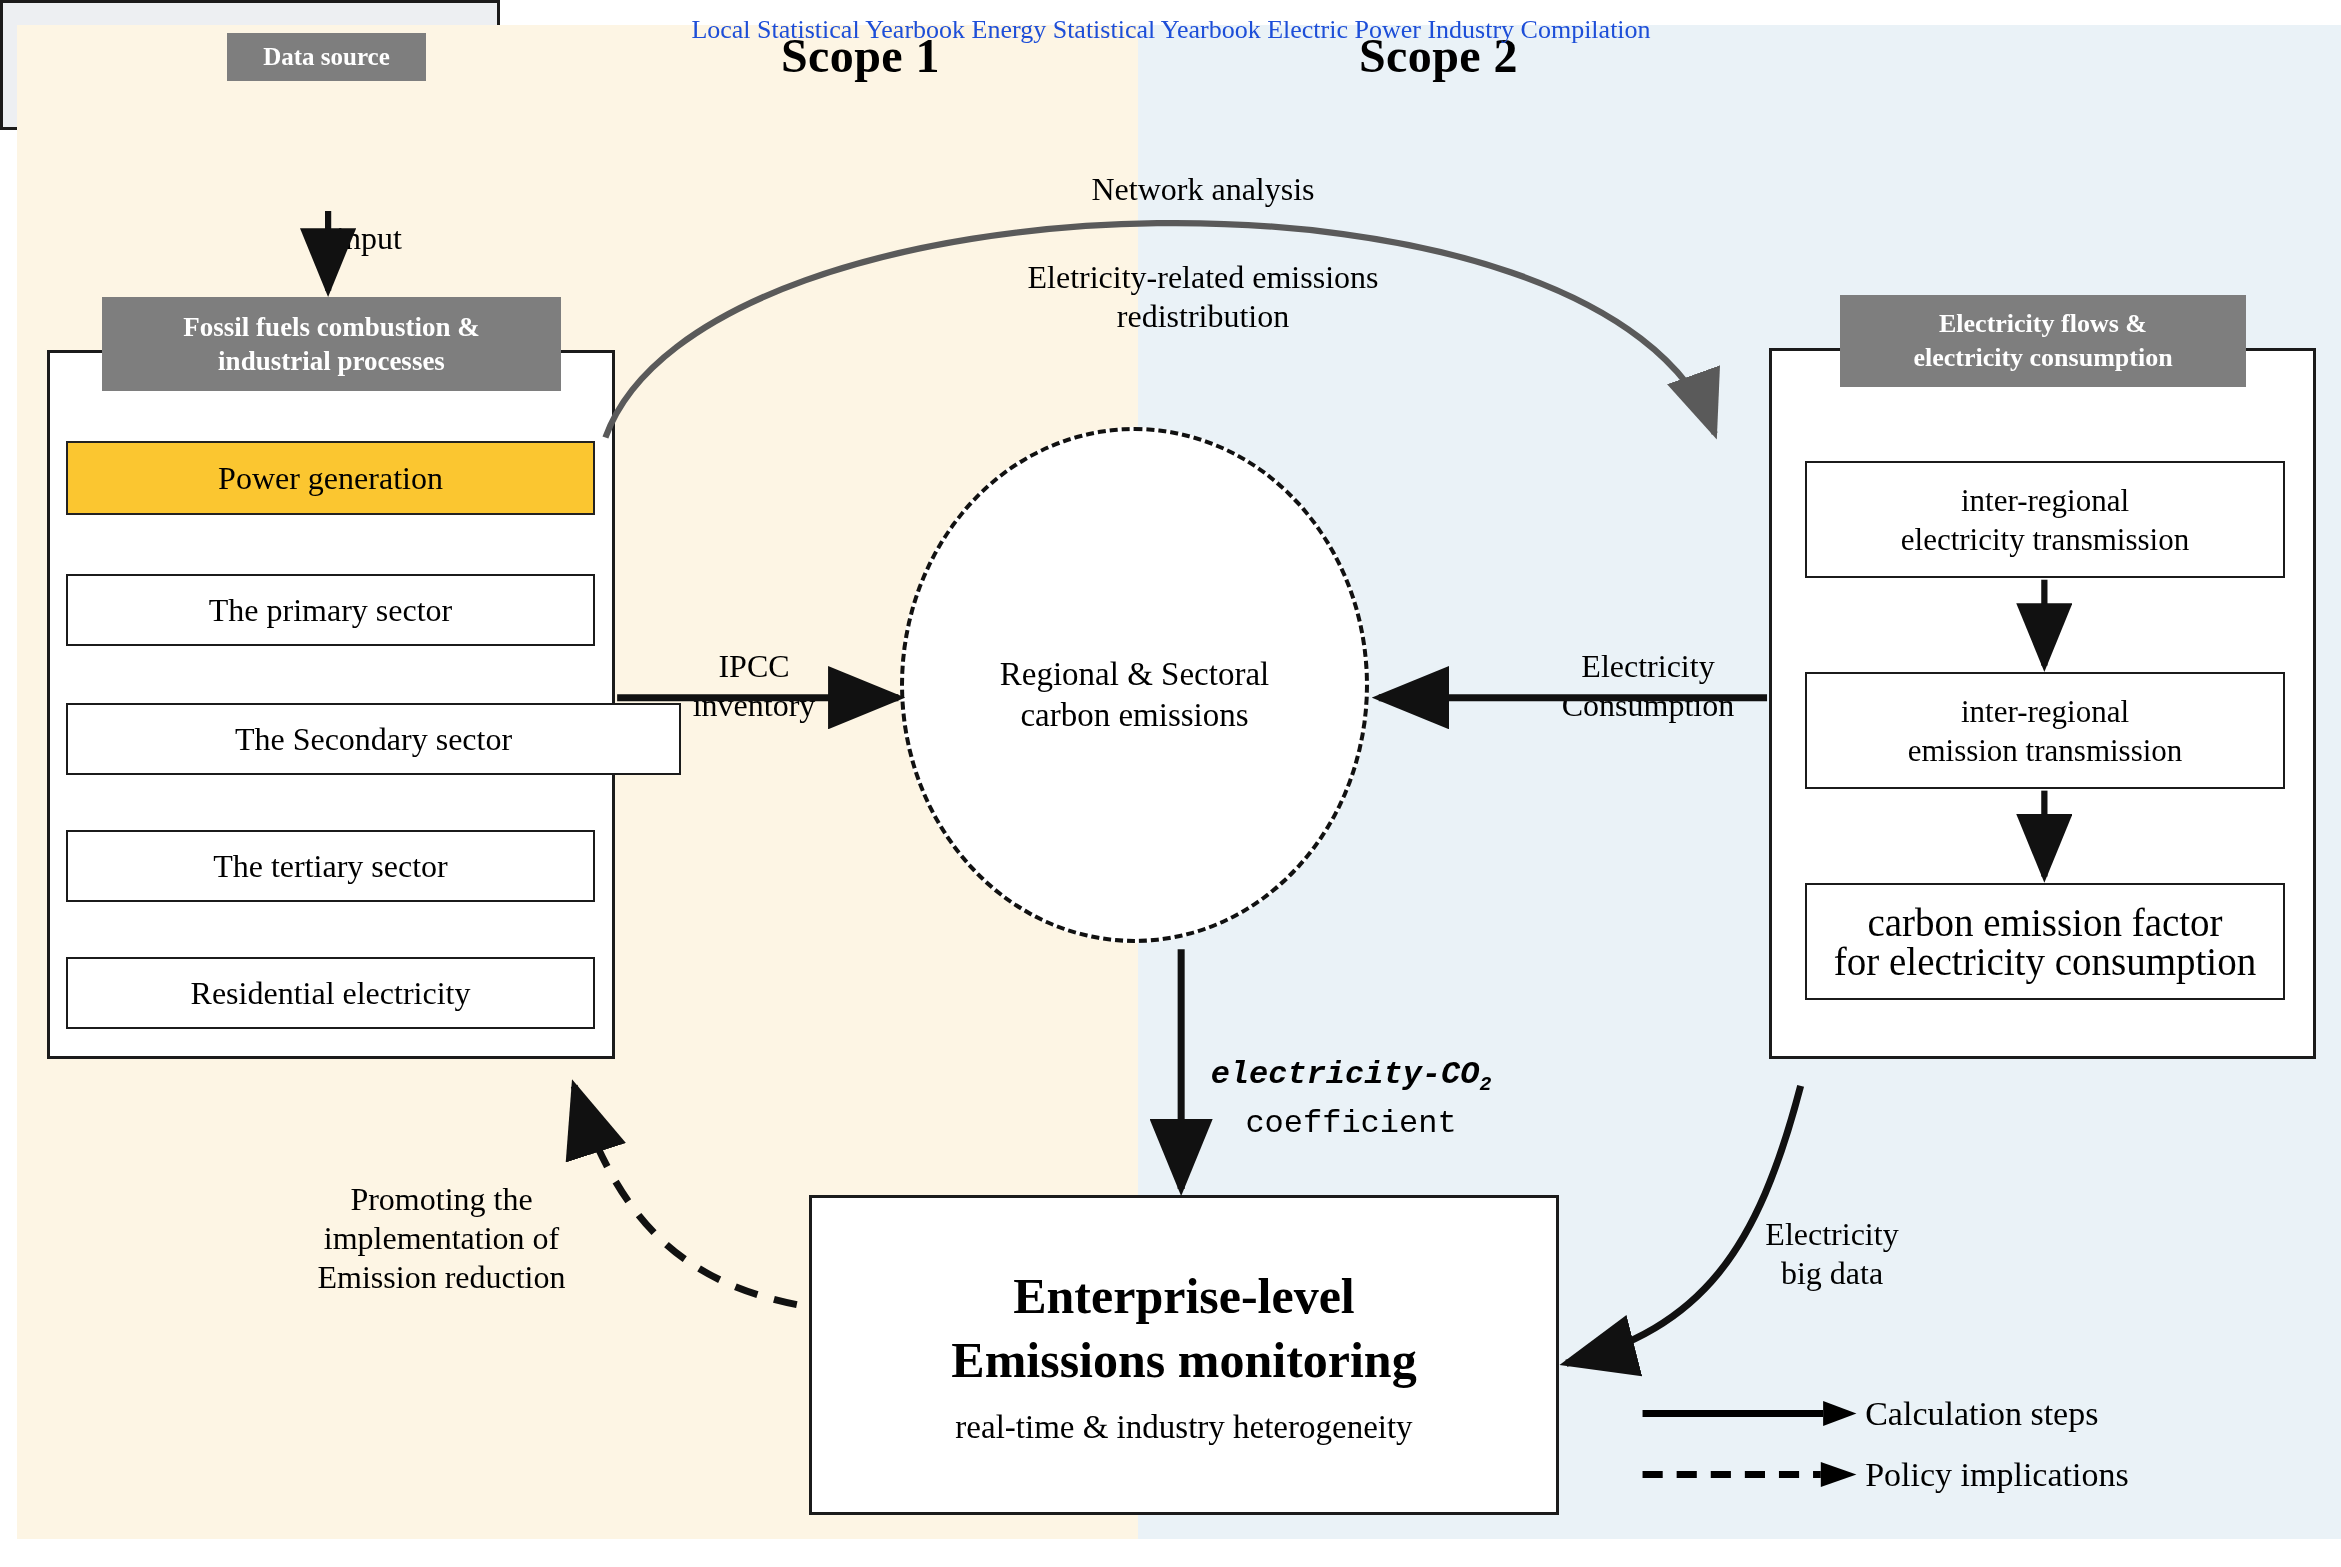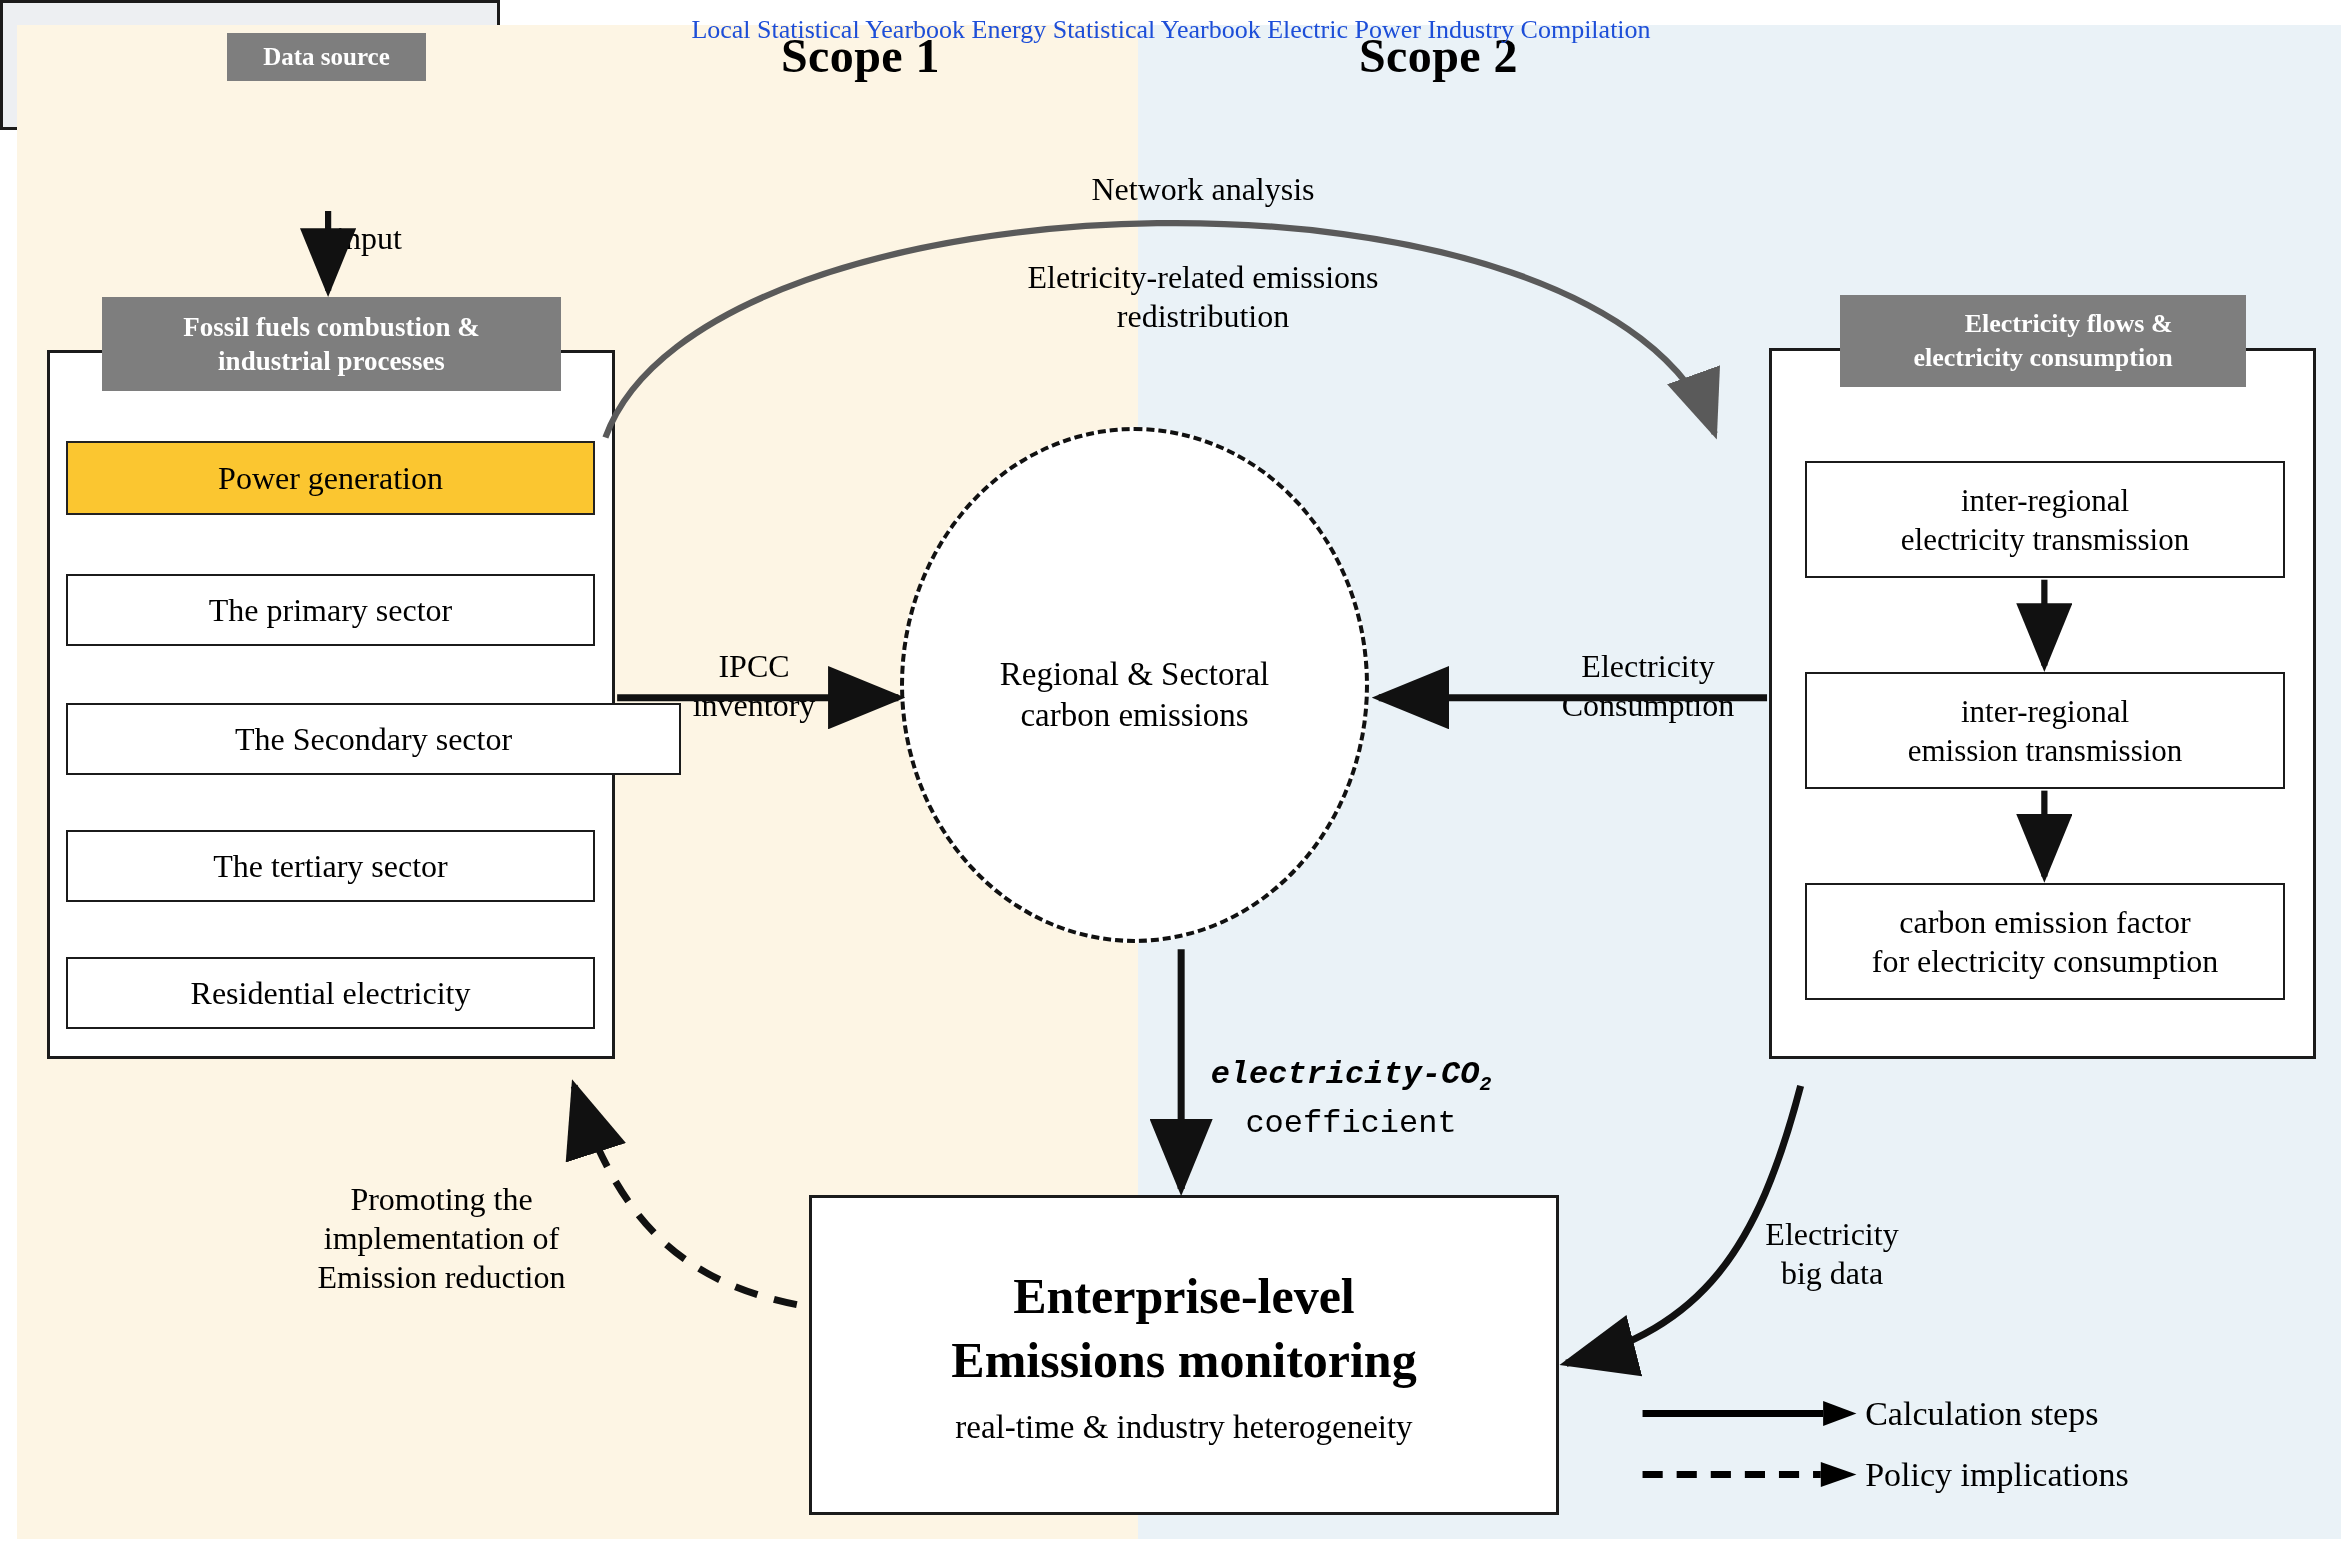--- a/index.html
+++ b/index.html
@@ -96,28 +96,28 @@
   <div class="hdr" id="left-hdr" style="white-space: pre-line;">Fossil fuels combustion &amp;
 industrial processes</div>
 
   <div class="ibox hl" style="left:66px;top:441px;width:529px;height:74px;">Power generation</div>
   <div class="ibox" style="left:66px;top:574px;width:529px;height:72px;">The primary sector</div>
   <div class="ibox" style="left:66px;top:703px;width:615px;height:72px;">The Secondary sector</div>
   <div class="ibox" style="left:66px;top:830px;width:529px;height:72px;">The tertiary sector</div>
   <div class="ibox" style="left:66px;top:957px;width:529px;height:72px;">Residential electricity</div>
 
   <div class="panel" id="right-panel"></div>
-  <div class="hdr" id="right-hdr" style="white-space: pre-line; text-align: right;">Electricity flows &amp;
+  <div class="hdr" id="right-hdr" style="white-space: pre-line;">Electricity flows &amp;
 electricity consumption</div>
 
   <div class="ibox" style="left:1805px;top:461px;width:480px;height:117px;white-space:pre-line;font-size:31px;">inter-regional
 electricity transmission</div>
   <div class="ibox" style="left:1805px;top:672px;width:480px;height:117px;white-space:pre-line;font-size:31px;">inter-regional
 emission transmission</div>
-  <div class="ibox" style="left:1805px;top:883px;width:480px;height:117px;white-space:pre-line;font-size:32px;">carbon emission factor
+  <div class="ibox" style="left:1805px;top:883px;width:480px;height:117px;white-space:pre-line;font-size:39px;">carbon emission factor
 for electricity consumption</div>
 
   <div id="circle">
     <div id="circle-sub" style="white-space:pre-line;">Regional &amp; Sectoral
 carbon emissions</div>
   </div>
 
   <div class="panel" id="ent-box">
     <div id="ent-title" style="white-space:pre-line;">Enterprise-level
 Emissions monitoring</div>

